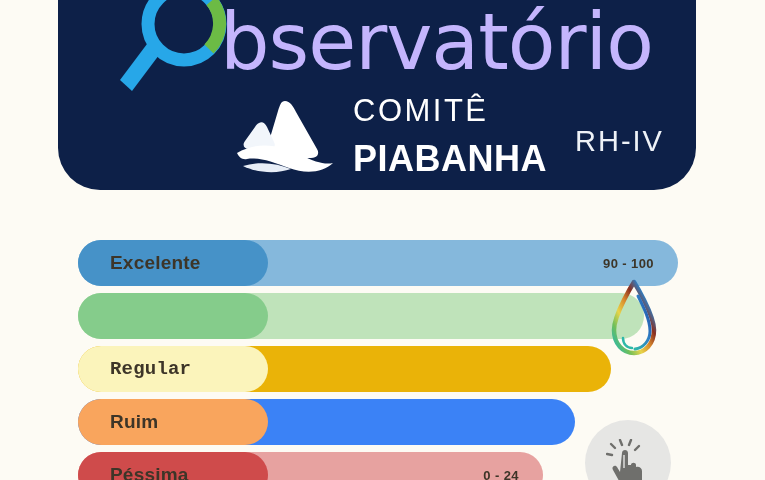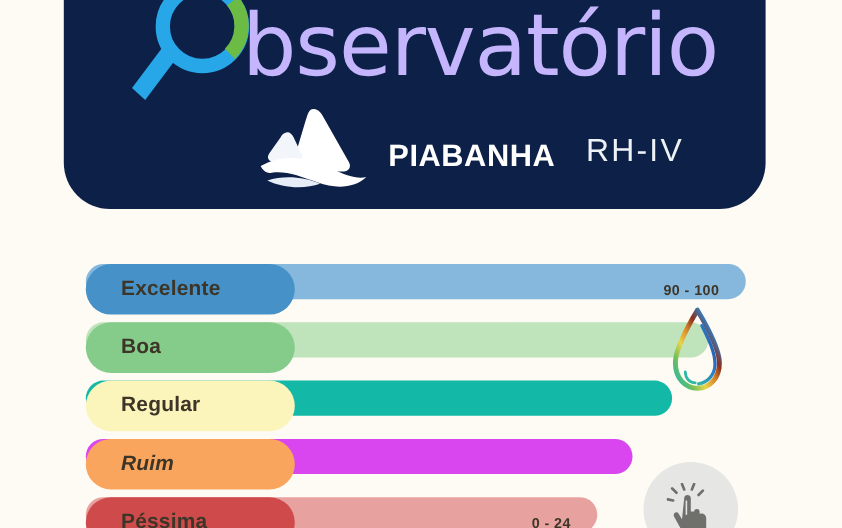--- a/index.html
+++ b/index.html
@@ -69,21 +69,21 @@
     white-space: nowrap;
   }
   #committee-line1 {
     display: block;
     font-size: 31px;
     font-weight: 300;
     letter-spacing: 2.5px;
   }
   #committee-line2 {
     display: block;
-    font-size: 28px;
+    font-size: 36px;
     font-weight: 700;
     letter-spacing: 0.5px;
     margin-top: 15px;
   }
   #rh-code {
     margin-left: 28px;
     align-self: flex-end;
     margin-bottom: 19px;
     font-size: 29px;
     font-weight: 300;
@@ -101,21 +101,21 @@
   }
   .legend-row {
     position: relative;
     height: 46px;
     margin-bottom: 7px;
   }
   .legend-track {
     position: absolute;
     left: 0;
     top: 0;
-    height: 32px;
+    height: 46px;
     border-radius: 23px;
     display: flex;
     align-items: center;
   }
   .legend-pill {
     position: absolute;
     left: 0;
     top: 0;
     width: 190px;
     height: 46px;
@@ -203,53 +203,53 @@
         <path d="M26 26 C29 24 32 26 34 30 L41 45 C43 49 41 52 37 52
                  L16 52 C11 52 9 48 12 44 L22 30 C23 28 24 27 26 26 Z" fill="#f2f6fb"></path>
 
         <path d="M4 56 C24 44 48 48 68 58 C82 65 92 68 100 66
                  C90 76 72 77 56 71 C40 65 26 60 14 62 C9 63 6 60 4 56 Z" fill="#ffffff"></path>
         <path d="M10 69 C26 64 44 66 58 72 C44 77 24 76 10 69 Z" fill="#e8eef7"></path>
       </svg>
     </span>
 
     <span id="committee-text">
+      <span id="committee-line1">COMITÊ</span>
       <span id="committee-line2">PIABANHA</span>
     </span>
 
     <span id="rh-code">RH-IV</span>
   </div>
 </div>
 
 <div id="legend-list">
 
   <div class="legend-row">
     <div class="legend-track" style="width:600px; background:#85b8dc;">
       <div class="legend-pill" style="background:#4692c8;"></div>
       <span class="legend-label">Excelente</span>
       <span class="legend-range">90 - 100</span>
     </div>
   </div>
 
   <div class="legend-row">
     <div class="legend-track" style="width:566px; background:#bfe3ba;">
       <div class="legend-pill" style="background:#85cc8b;"></div>
-      <span class="legend-label">Boa</span>
-    </div>
-  </div>
-
-  <div class="legend-row">
-    <div class="legend-track" style="width:533px; background:#14b8a6;">
+    </div>
+  </div>
+
+  <div class="legend-row">
+    <div class="legend-track" style="width:533px; background:#eab308;font-family:Liberation Mono, monospace;">
       <div class="legend-pill" style="background:#fbf4bb;"></div>
       <span class="legend-label">Regular</span>
     </div>
   </div>
 
   <div class="legend-row">
-    <div class="legend-track" style="width:497px; background:#d946ef;font-style:italic;">
+    <div class="legend-track" style="width:497px; background:#3b82f6;">
       <div class="legend-pill" style="background:#f9a55d;"></div>
       <span class="legend-label">Ruim</span>
     </div>
   </div>
 
   <div class="legend-row">
     <div class="legend-track" style="width:465px; background:#e7a2a0;">
       <div class="legend-pill" style="background:#cf4b4b;"></div>
       <span class="legend-label">Péssima</span>
       <span class="legend-range">0 - 24</span>

